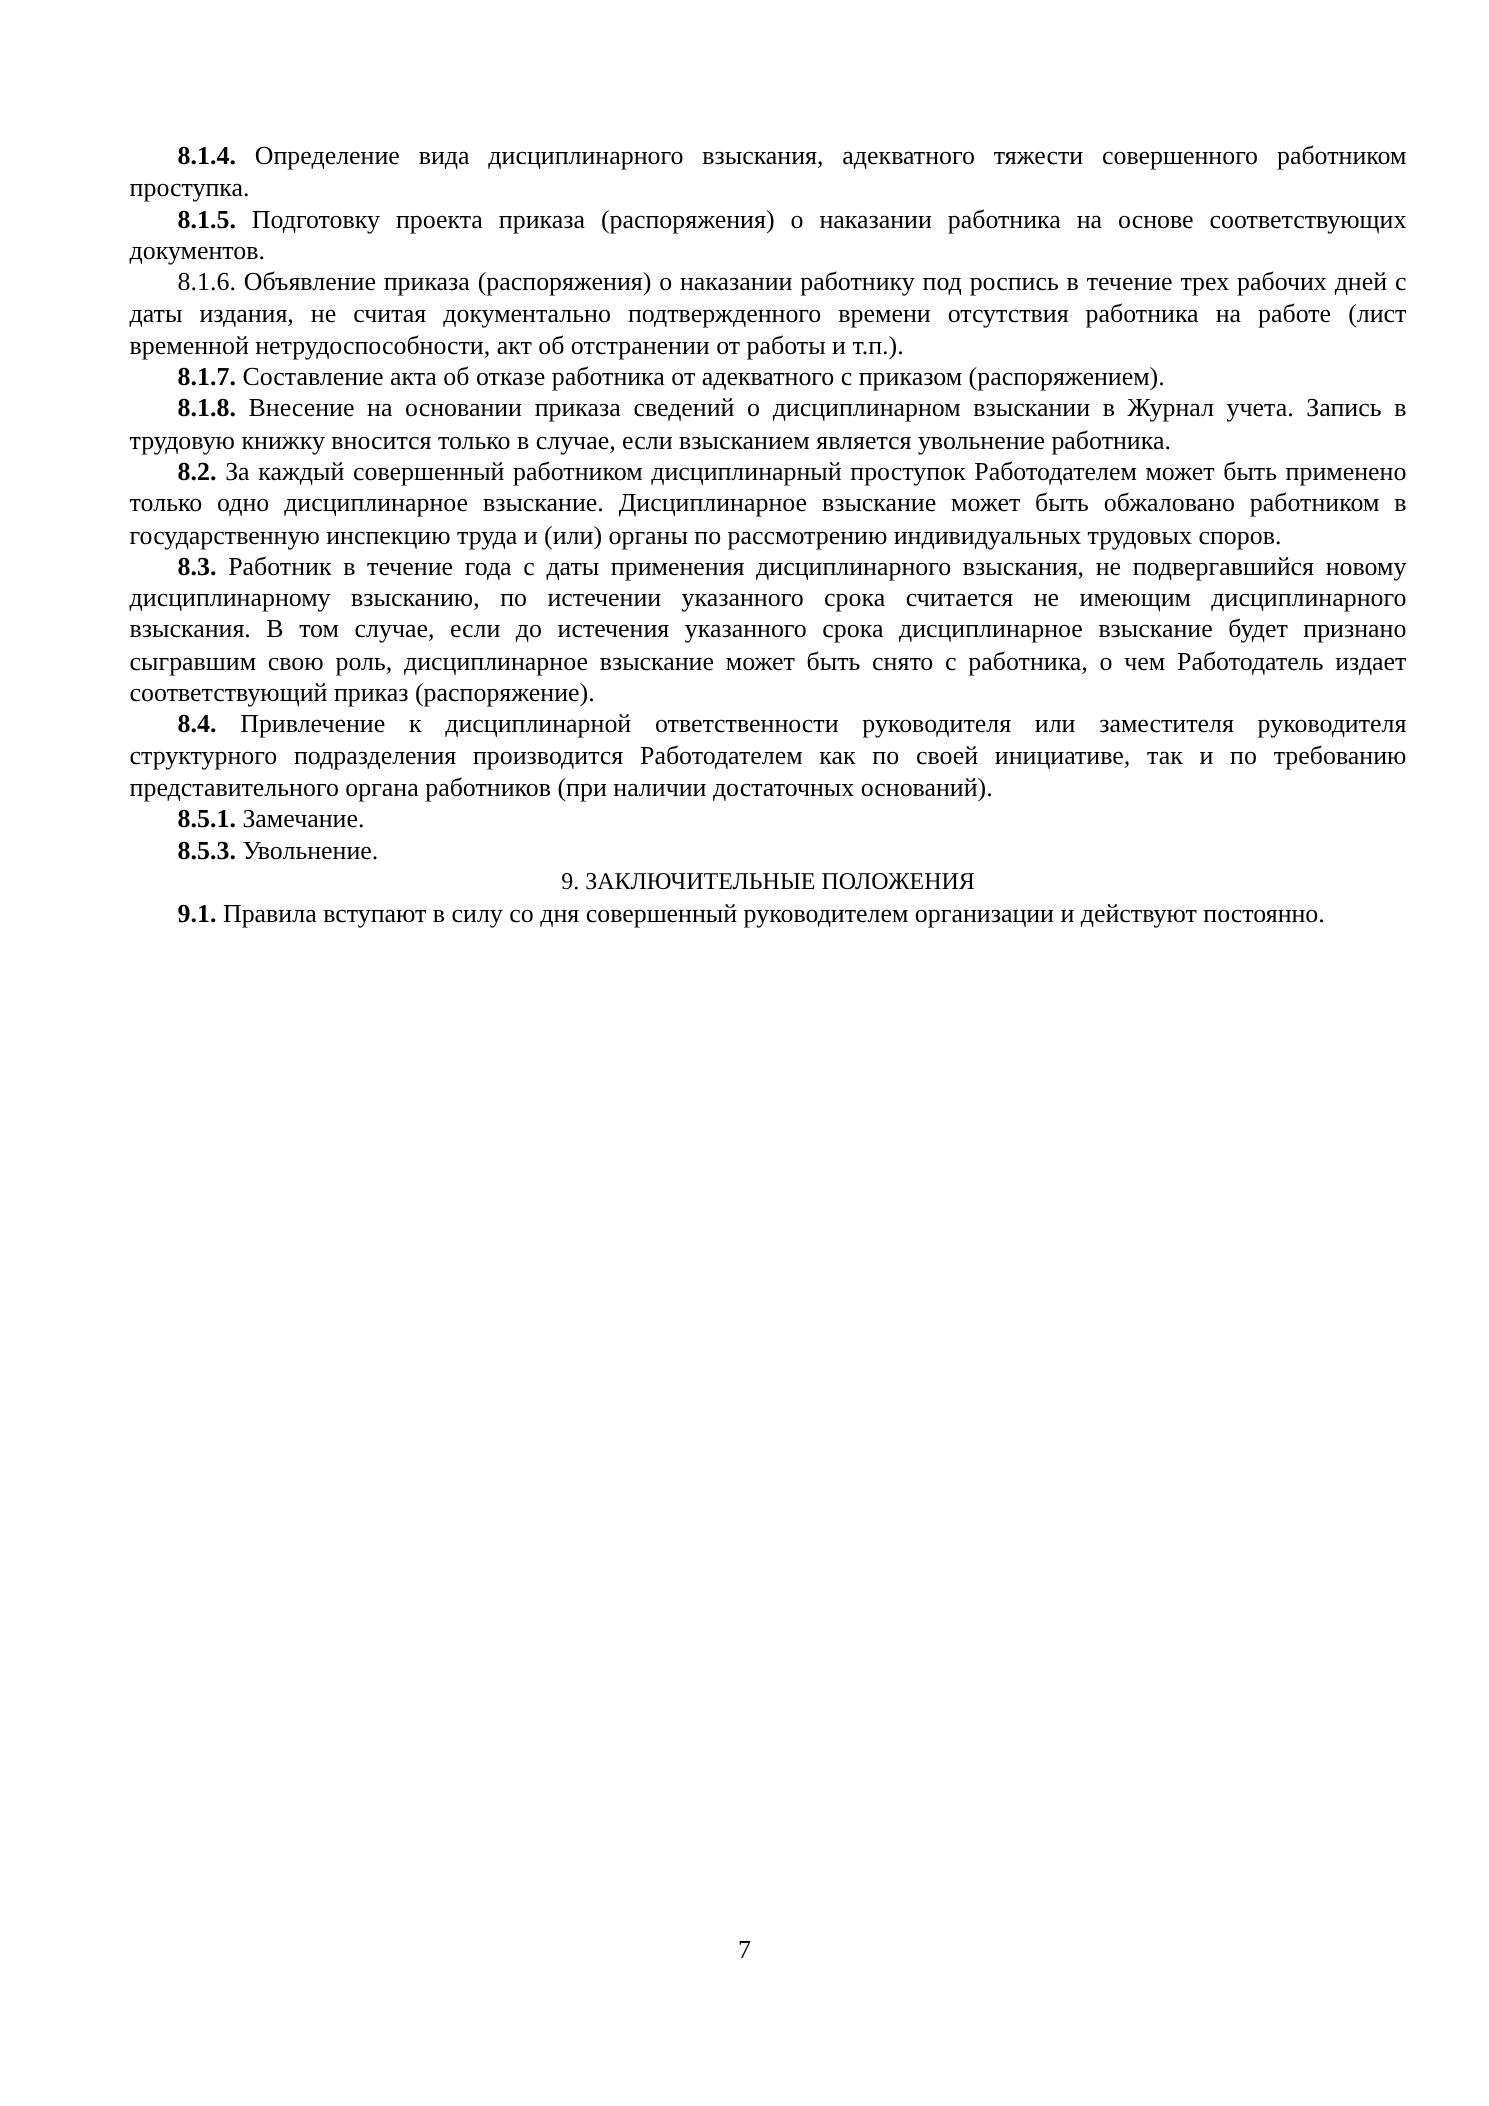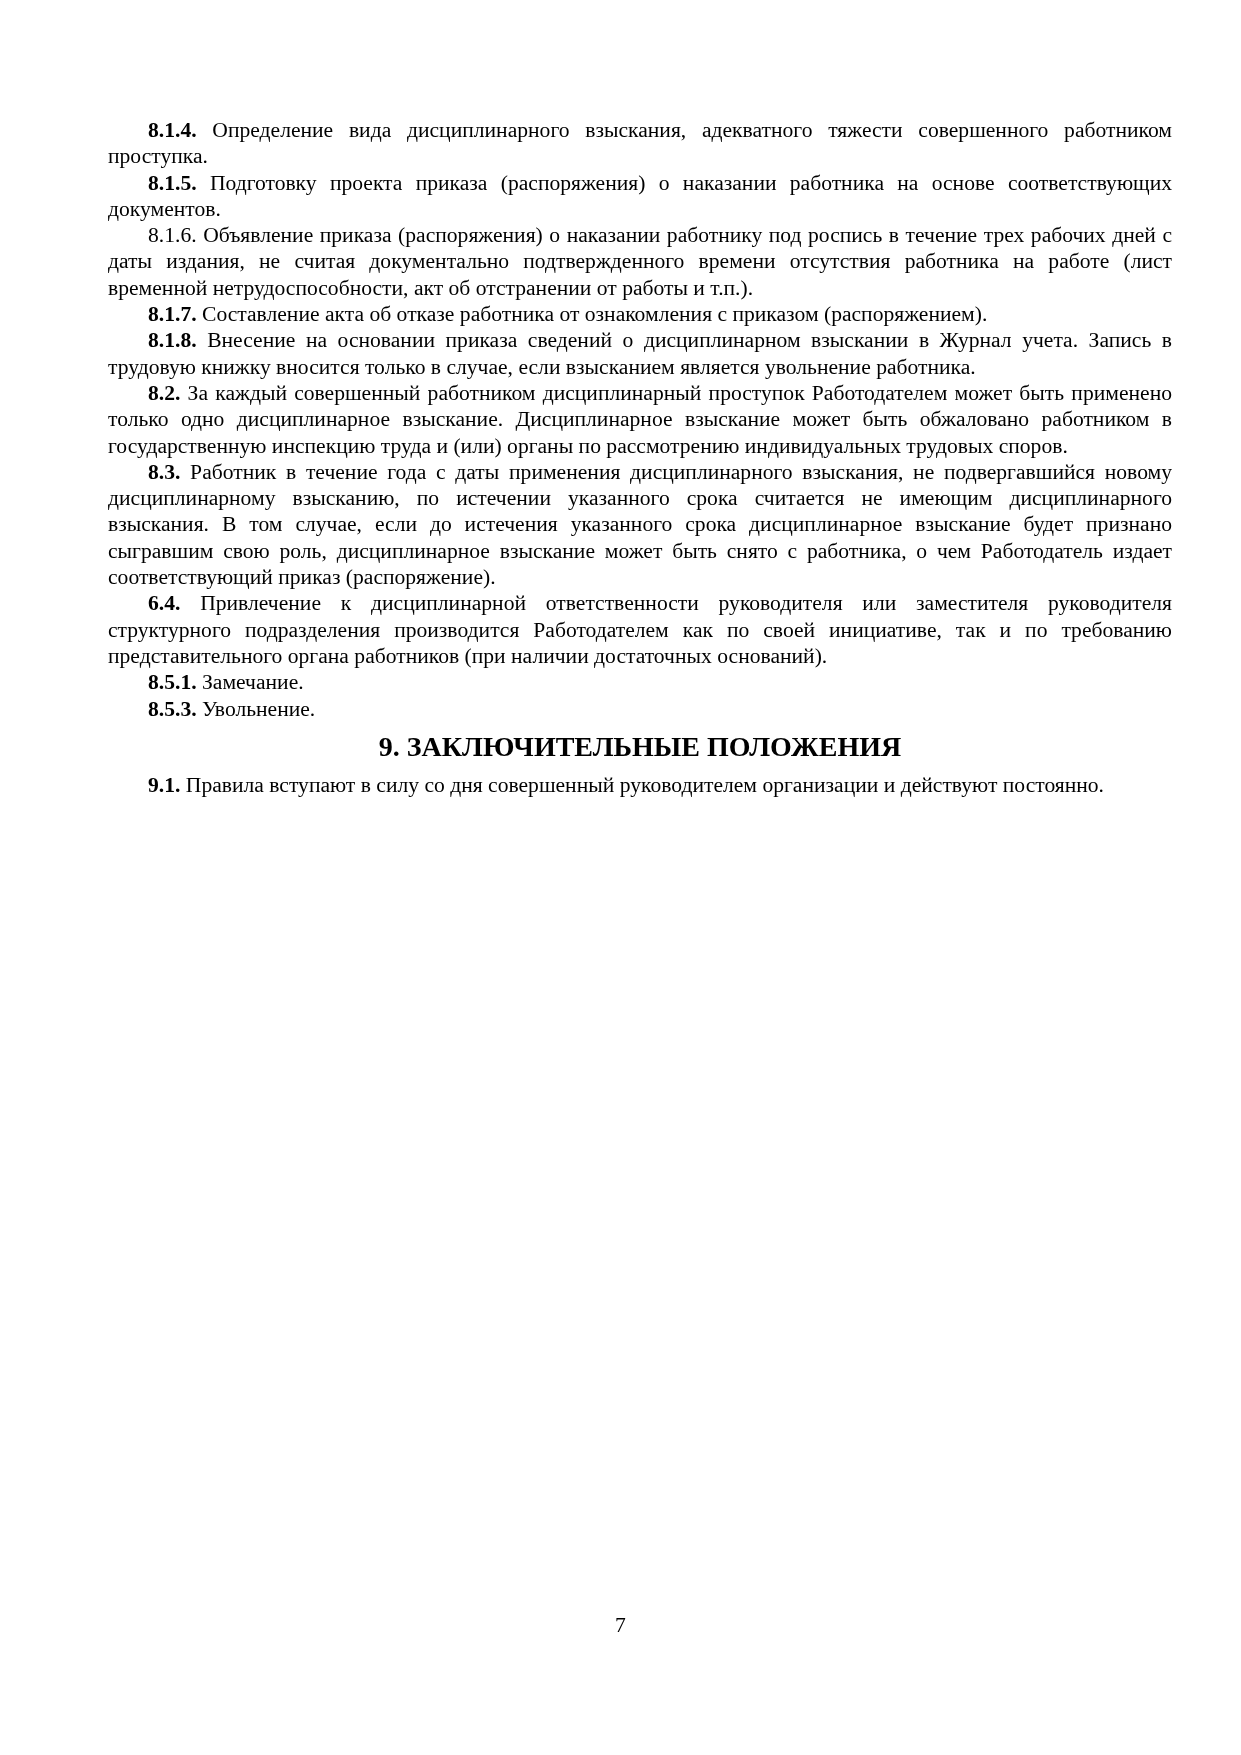--- a/index.html
+++ b/index.html
@@ -31,24 +31,24 @@
     }
     .num {
       font-weight: bold;
       font-family: Liberation Serif, serif;
     }
     .num.regular {
       font-weight: normal;
       margin-top: 27px;
     }
     .heading {
-      margin: 12px;
+      margin: 0;
       text-align: center;
-      font-weight: bold;
-      font-size: 28px;
+      font-weight: normal;
+      font-size: 20px;
       line-height: 26.3px;
     }
     .page-number {
       position: absolute;
       left: 0;
       width: 1241px;
       top: 1612px;
       text-align: center;
       font-size: 21.6px;
       line-height: 26px;
@@ -58,29 +58,29 @@
 <body>
 
 <div class="page">
 
   <p class="para"><span class="num">8.1.4.</span><span> Определение вида дисциплинарного взыскания, адекватного тяжести совершенного работником проступка.</span></p>
 
   <p class="para"><span class="num">8.1.5.</span><span> Подготовку проекта приказа (распоряжения) о наказании работника на основе соответствующих документов.</span></p>
 
   <p class="para"><span class="num regular">8.1.6.</span><span> Объявление приказа (распоряжения) о наказании работнику под роспись в течение трех рабочих дней с даты издания, не считая документально подтвержденного времени отсутствия работника на работе (лист временной нетрудоспособности, акт об отстранении от работы и т.п.).</span></p>
 
-  <p class="para"><span class="num">8.1.7.</span><span> Составление акта об отказе работника от ознакомления с приказом (распоряжением).</span></p>
+  <p class="para"><span class="num">8.1.7.</span><span> Составление акта об отказе работника от адекватного с приказом (распоряжением).</span></p>
 
   <p class="para"><span class="num">8.1.8.</span><span> Внесение на основании приказа сведений о дисциплинарном взыскании в Журнал учета. Запись в трудовую книжку вносится только в случае, если взысканием является увольнение работника.</span></p>
 
   <p class="para"><span class="num">8.2.</span><span> За каждый совершенный работником дисциплинарный проступок Работодателем может быть применено только одно дисциплинарное взыскание. Дисциплинарное взыскание может быть обжаловано работником в государственную инспекцию труда и (или) органы по рассмотрению индивидуальных трудовых споров.</span></p>
 
   <p class="para"><span class="num">8.3.</span><span> Работник в течение года с даты применения дисциплинарного взыскания, не подвергавшийся новому дисциплинарному взысканию, по истечении указанного срока считается не имеющим дисциплинарного взыскания. В том случае, если до истечения указанного срока дисциплинарное взыскание будет признано сыгравшим свою роль, дисциплинарное взыскание может быть снято с работника, о чем Работодатель издает соответствующий приказ (распоряжение).</span></p>
 
-  <p class="para"><span class="num">6.4.</span><span> Привлечение к дисциплинарной ответственности руководителя или заместителя руководителя структурного подразделения производится Работодателем как по своей инициативе, так и по требованию представительного органа работников (при наличии достаточных оснований).</span></p>
+  <p class="para"><span class="num">8.4.</span><span> Привлечение к дисциплинарной ответственности руководителя или заместителя руководителя структурного подразделения производится Работодателем как по своей инициативе, так и по требованию представительного органа работников (при наличии достаточных оснований).</span></p>
 
 
   <p class="para"><span class="num">8.5.1.</span><span> Замечание.</span></p>
 
 
   <p class="para"><span class="num">8.5.3.</span><span> Увольнение.</span></p>
 
   <h2 class="heading">9. ЗАКЛЮЧИТЕЛЬНЫЕ ПОЛОЖЕНИЯ</h2>
 
   <p class="para"><span class="num">9.1.</span><span> Правила вступают в силу со дня совершенный руководителем организации и действуют постоянно.</span></p>

